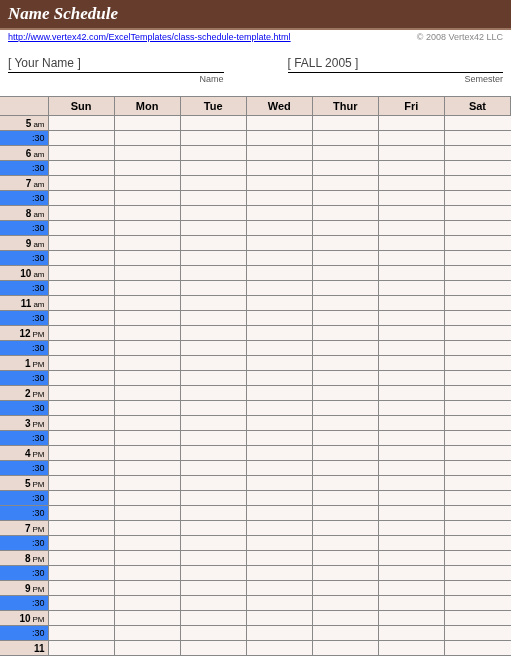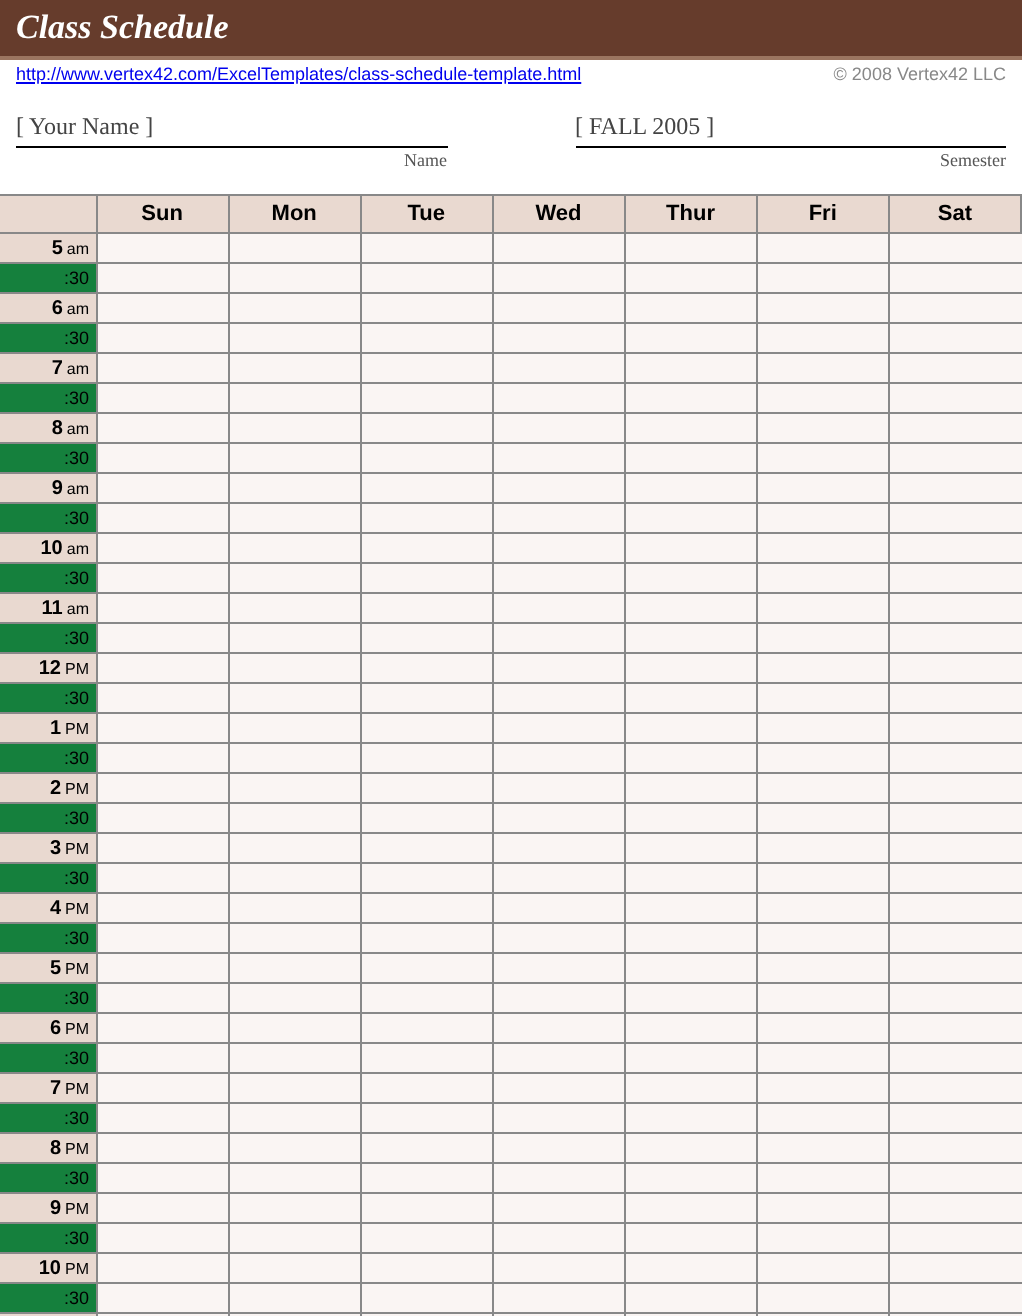--- a/index.html
+++ b/index.html
@@ -1,39 +1,39 @@
 <!DOCTYPE html>
 <html><head>
 <meta charset="utf-8">
 <style>
 * { margin: 0; padding: 0; box-sizing: border-box; }
 body { font-family: Arial, sans-serif; background: #fff; width: 511px; }
 .header-bar { background: #663c2c; color: #fff; padding: 4px 8px; font-size: 17px; font-weight: bold; font-style: italic; font-family: Georgia, serif; border-bottom: 2px solid #9b7560; }
 .link-row { padding: 2px 8px; font-size: 9px; display: flex; justify-content: space-between; align-items: center; }
 .link-row a { color: #0000ee; }
 .copyright { color: #888; font-size: 9px; }
-.info-row { display: flex; padding: 10px 8px 4px 8px; gap: 64px; font-family: Liberation Serif, serif; }
+.info-row { display: flex; padding: 10px 8px 4px 8px; gap: 64px; }
 .info-block { flex: 1; }
 .info-value { font-size: 12px; color: #444; border-bottom: 1px solid #000; padding: 2px 0; }
 .info-label { font-size: 9px; color: #555; margin-top: 1px; text-align: right; }
 .schedule { border-collapse: collapse; width: 100%; margin-top: 8px; table-layout: fixed; }
 .schedule th { background: #e9d9d0; font-size: 11px; font-weight: bold; padding: 3px 2px; border: 1px solid #888; text-align: center; margin-left: 20px; }
 .schedule th.time-col { width: 48px; background: #e9d9d0; border-left: none; }
 .schedule td { border: 1px solid #888; height: 15px; font-size: 9px; }
 .schedule td.time-hour { background: #e9d9d0; text-align: right; padding-right: 3px; font-weight: bold; font-size: 10px; border-left: none; white-space: nowrap; margin-left: 48px; }
-.schedule td.time-half { background: #15803d; text-align: right; padding-right: 3px; font-size: 9px; border-left: none; border-top: 1px solid #c9b9b0; }
+.schedule td.time-half { background: #3b82f6; text-align: right; padding-right: 3px; font-size: 9px; border-left: none; border-top: 1px solid #c9b9b0; }
 .schedule td.time-hour .ampm { font-weight: normal; font-size: 8px; margin-left: 2px; }
 .schedule td.cell { background: #faf5f3; }
 .schedule tr.half td.cell { border-top: 1px solid #ccc; }
 .schedule td.sat { border-right: none; }
 </style>
 </head>
 <body>
 
-<div class="header-bar">Class Schedule</div>
+<div class="header-bar">Name Schedule</div>
 
 <div class="link-row">
   <a href="#">http://www.vertex42.com/ExcelTemplates/class-schedule-template.html</a>
   <span class="copyright">© 2008 Vertex42 LLC</span>
 </div>
 
 <div class="info-row">
   <div class="info-block">
     <div class="info-value">[  Your Name  ]</div>
     <div class="info-label">Name</div>
@@ -311,30 +311,20 @@
       <tr class="half">
         <td class="time-half">:30</td>
         <td class="cell"></td>
         <td class="cell"></td>
         <td class="cell"></td>
         <td class="cell"></td>
         <td class="cell"></td>
         <td class="cell"></td>
         <td class="cell sat"></td>
       </tr>
-      <tr>
-        <td class="time-hour">6<span class="ampm">PM</span></td>
-        <td class="cell"></td>
-        <td class="cell"></td>
-        <td class="cell"></td>
-        <td class="cell"></td>
-        <td class="cell"></td>
-        <td class="cell"></td>
-        <td class="cell sat"></td>
-      </tr>
       <tr class="half">
         <td class="time-half">:30</td>
         <td class="cell"></td>
         <td class="cell"></td>
         <td class="cell"></td>
         <td class="cell"></td>
         <td class="cell"></td>
         <td class="cell"></td>
         <td class="cell sat"></td>
       </tr>

